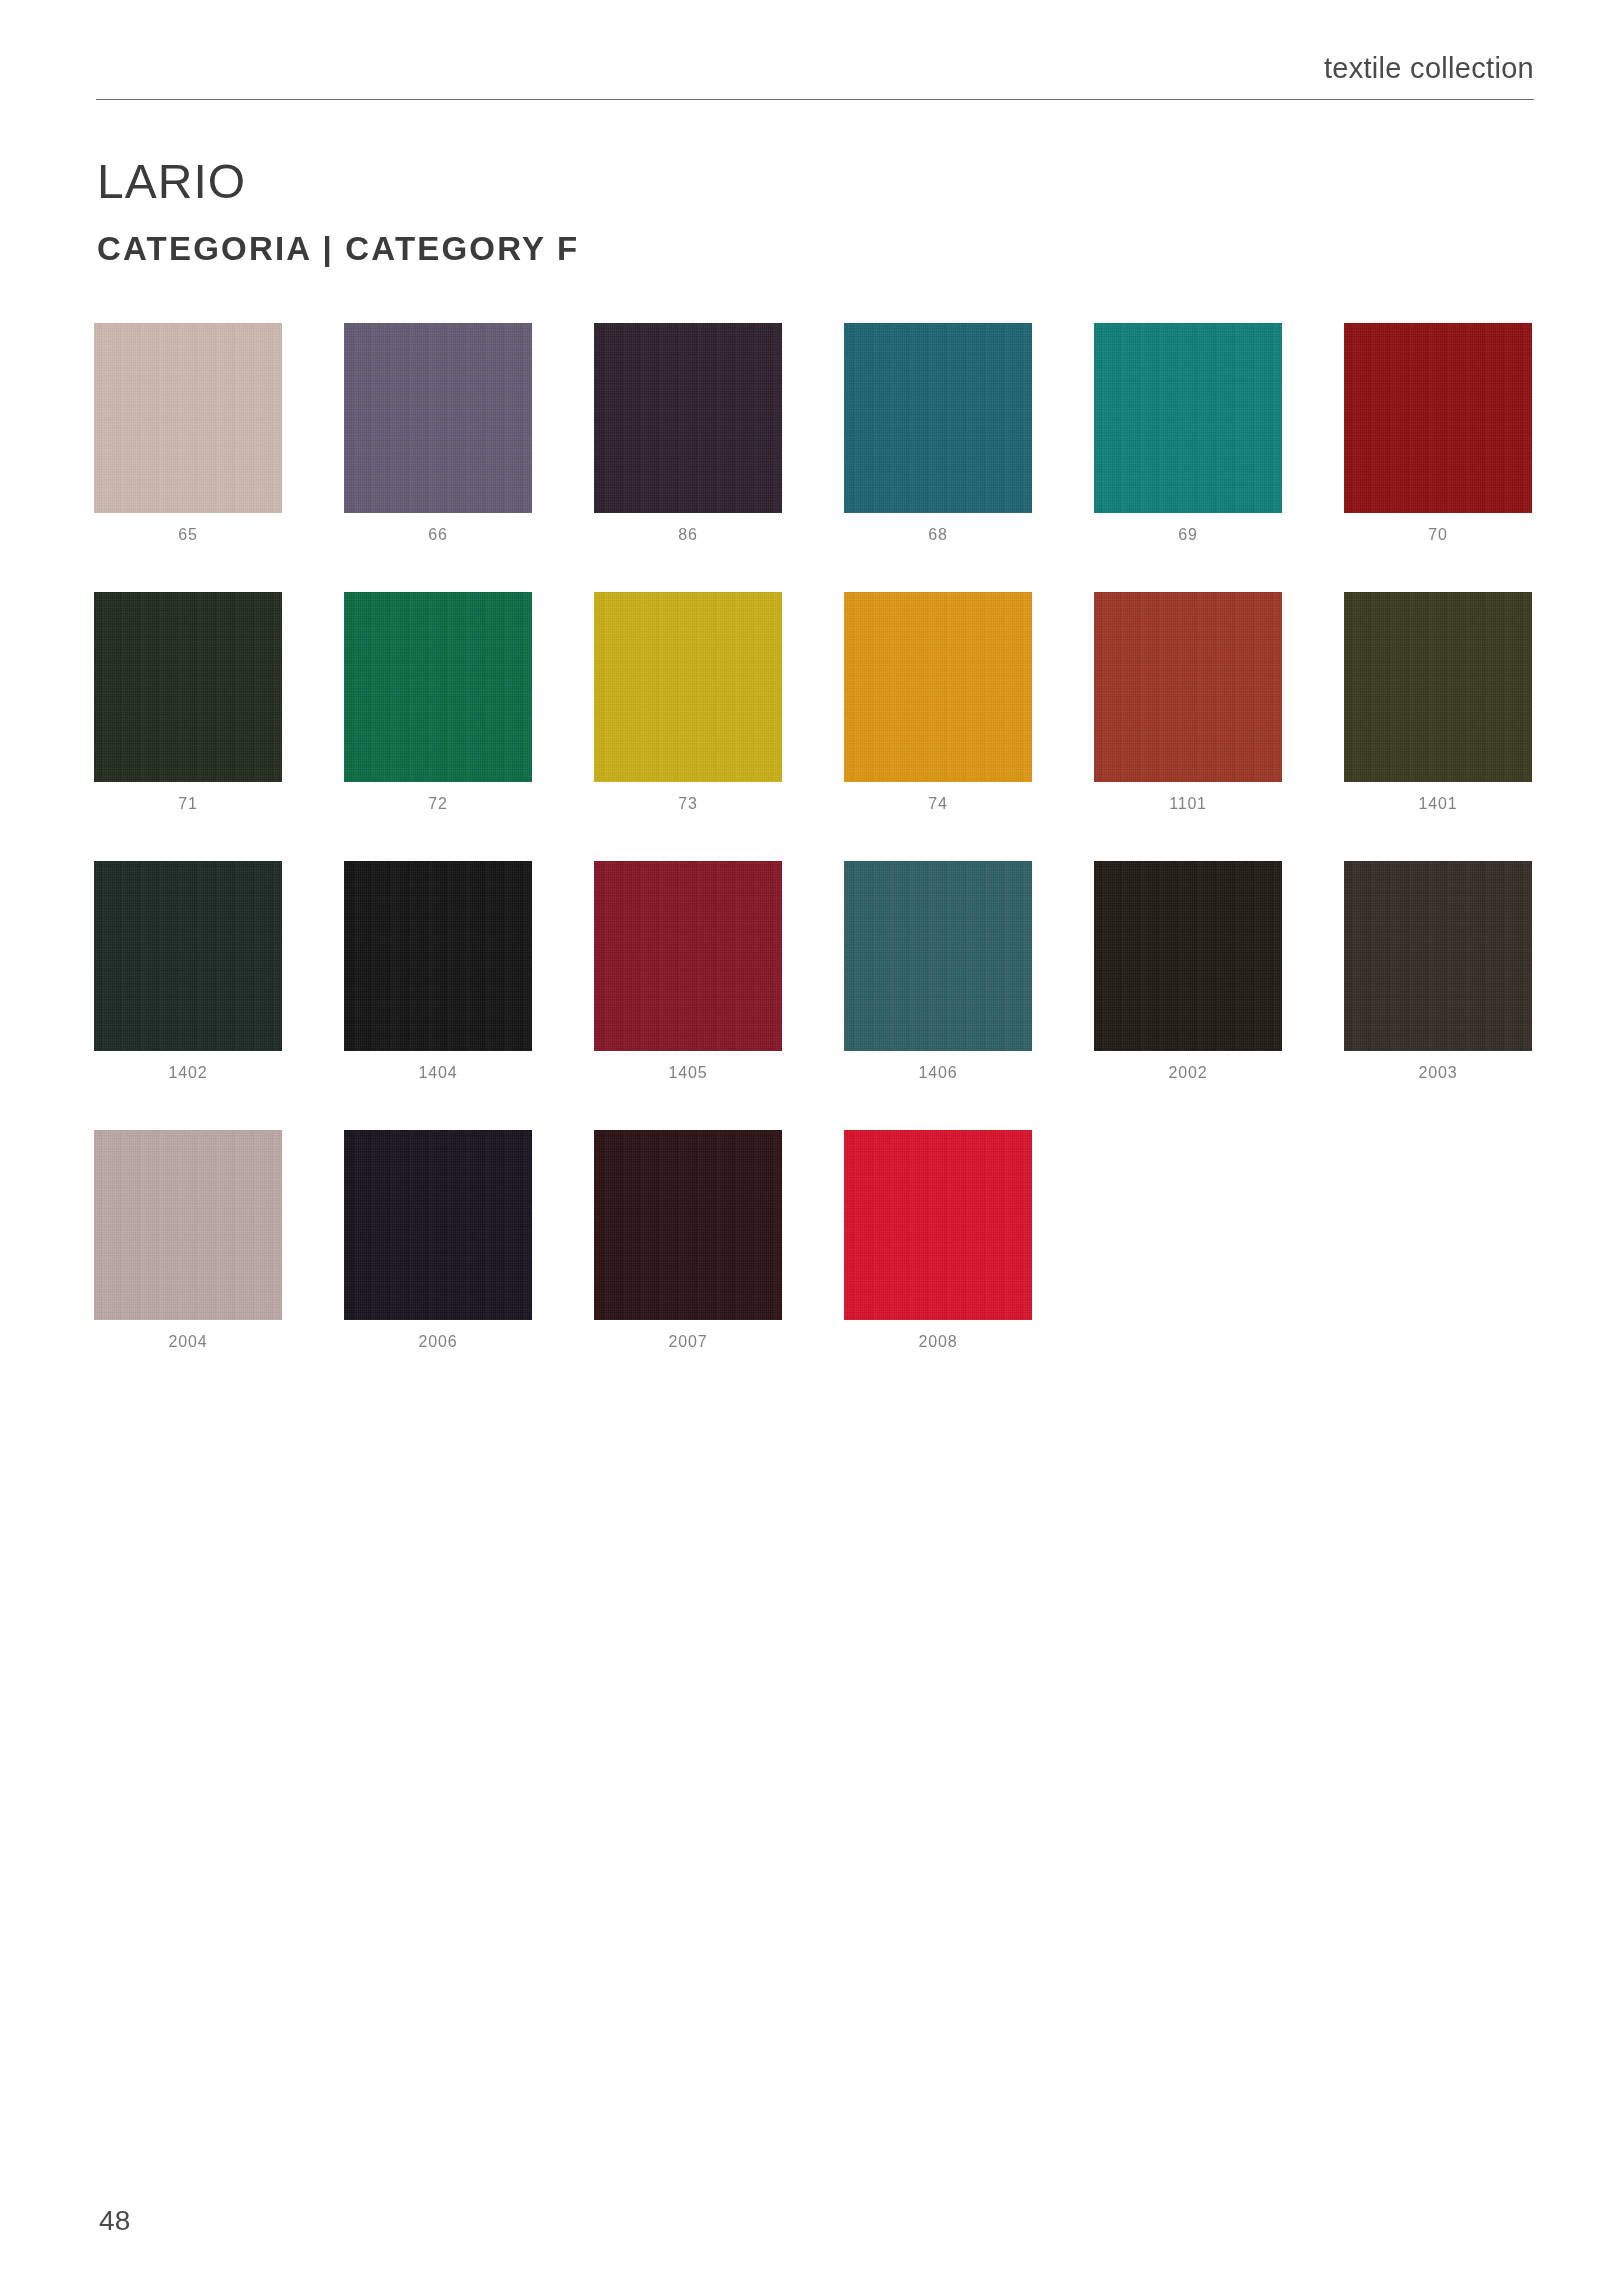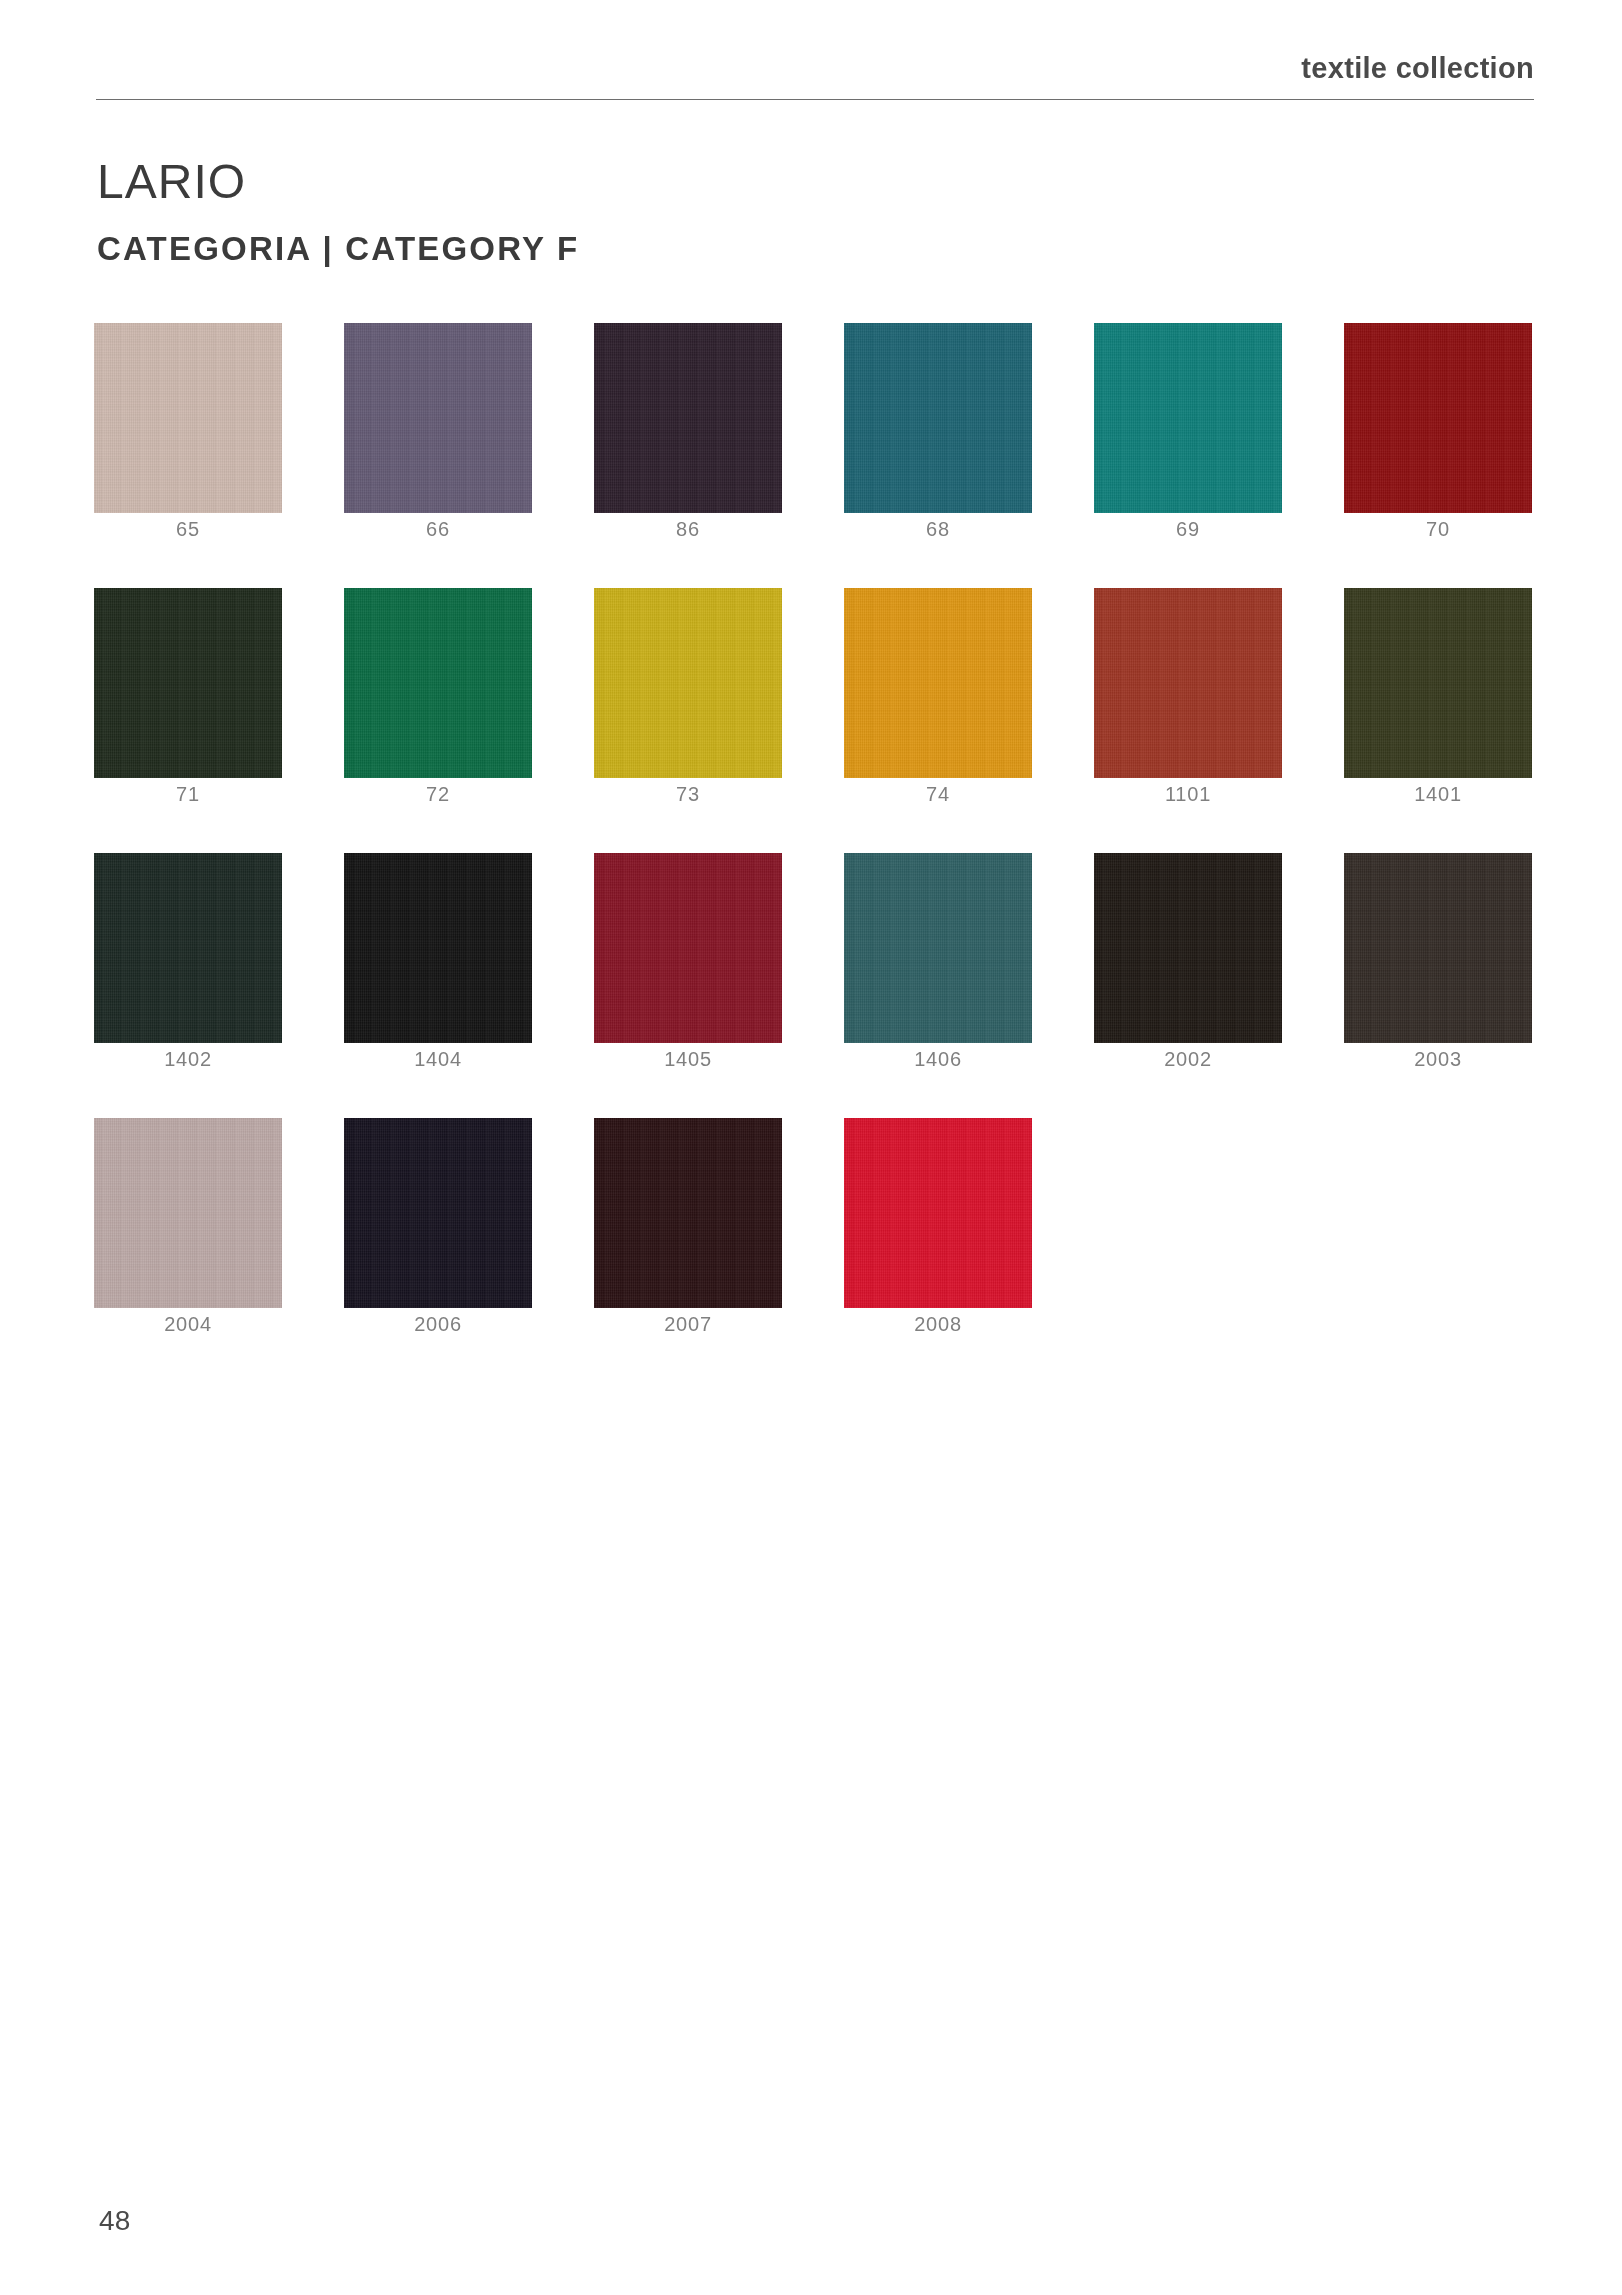--- a/index.html
+++ b/index.html
@@ -23,21 +23,21 @@
     width: 1438px;
     height: 60px;
     border-bottom: 1.3px solid #6e6e6e;
     box-sizing: border-box;
   }
   .header-label {
     position: absolute;
     right: 0;
     bottom: 14.3px;
     font-size: 29px;
-    font-weight: 700;
+    font-weight: 400;
     letter-spacing: 0.3px;
     color: #4a4a4a;
     white-space: nowrap;
   }
 
   
   .title-block {
     position: absolute;
     left: 97px;
     top: 140px;
@@ -98,25 +98,25 @@
       repeating-linear-gradient(0deg,
         rgba(255,255,255,0.030) 0px,
         rgba(255,255,255,0.030) 0.6px,
         rgba(0,0,0,0.025) 1.9px,
         rgba(0,0,0,0.025) 2.6px);
     pointer-events: none;
   }
   .swatch-code {
     display: block;
     text-align: center;
-    font-size: 20px;
+    font-size: 16px;
     font-weight: 300;
     letter-spacing: 0.8px;
     color: #808080;
-    padding-top: 6px;
+    padding-top: 14px;
     line-height: 1;
   }
 
   
   .page-number {
     position: absolute;
     left: 99px;
     top: 2205px;
     font-size: 28px;
     font-weight: 300;

